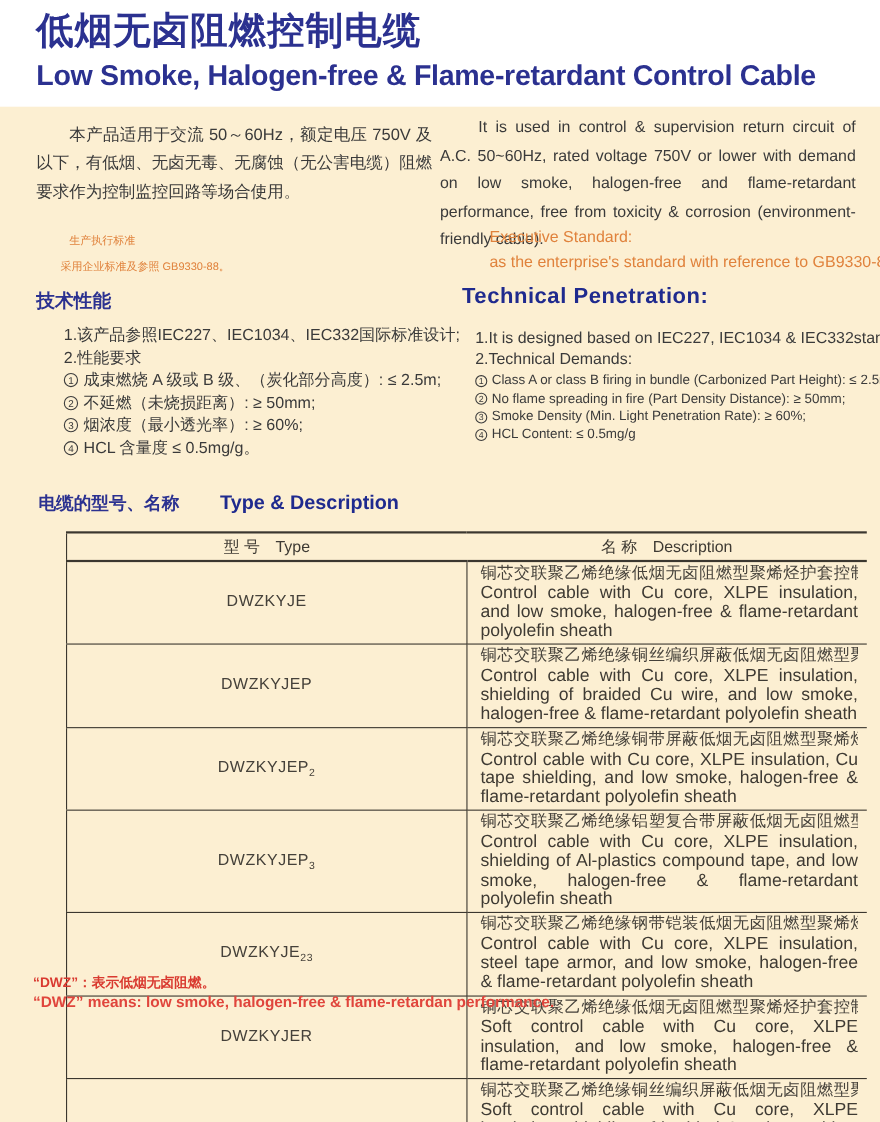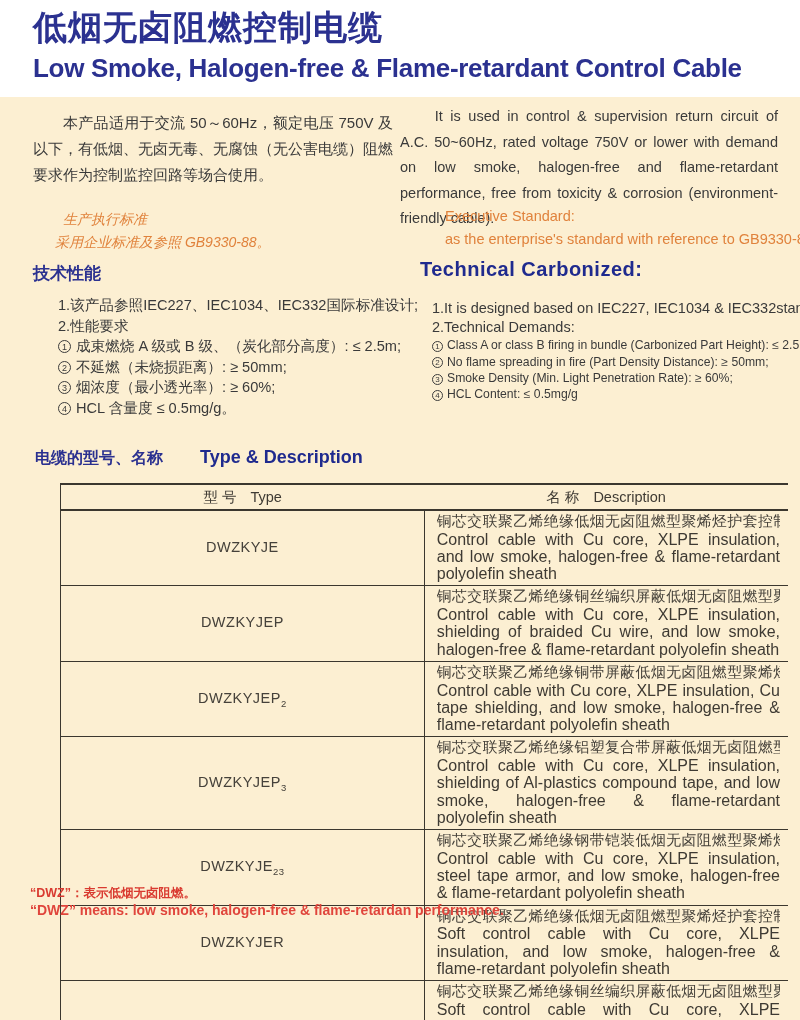--- a/index.html
+++ b/index.html
@@ -43,22 +43,22 @@
   }
   .intro-en {
     position:absolute; top:104px; left:400px; width:378px;
     font-size:14.5px; line-height:25.5px;
     text-align:justify; text-indent:2.4em;
     color:#3a3a3a;
   }
   
   .std-zh {
     position:absolute; top:208px; left:55px;
-    font-size:14px; line-height:23px;
-    color:#e0823c; white-space:nowrap;font-style:italic;
+    font-size:10px; line-height:23px;
+    color:#e0823c; white-space:nowrap;
   }
   .std-zh .t { padding-left:8px; }
   .std-en {
     position:absolute; top:205px; left:445px;
     font-size:14.5px; line-height:23px;
     color:#e0823c; white-space:nowrap;
   }
   
   .perf-zh-heading {
     position:absolute; top:262px; left:33px;
@@ -173,21 +173,21 @@
   <div class="std-zh">
     <div class="t">生产执行标准</div>
     <div>采用企业标准及参照 GB9330-88。</div>
   </div>
   <div class="std-en">
     <div>Executive Standard:</div>
     <div>as the enterprise's standard with reference to GB9330-88</div>
   </div>
 
   <div class="perf-zh-heading">技术性能</div>
-  <div class="perf-en-heading">Technical Carbonized:</div>
+  <div class="perf-en-heading">Technical Penetration:</div>
 
   <ul class="perf-zh-list">
     <li><span>1.该产品参照IEC227、IEC1034、IEC332国际标准设计;</span></li>
     <li><span>2.性能要求</span></li>
     <li><span class="circ">1</span><span>成束燃烧 A 级或 B 级、（炭化部分高度）:  ≤ 2.5m;</span></li>
     <li><span class="circ">2</span><span>不延燃（未烧损距离）:  ≥ 50mm;</span></li>
     <li><span class="circ">3</span><span>烟浓度（最小透光率）:  ≥ 60%;</span></li>
     <li><span class="circ">4</span><span>HCL 含量度 ≤ 0.5mg/g。</span></li>
   </ul>
 

